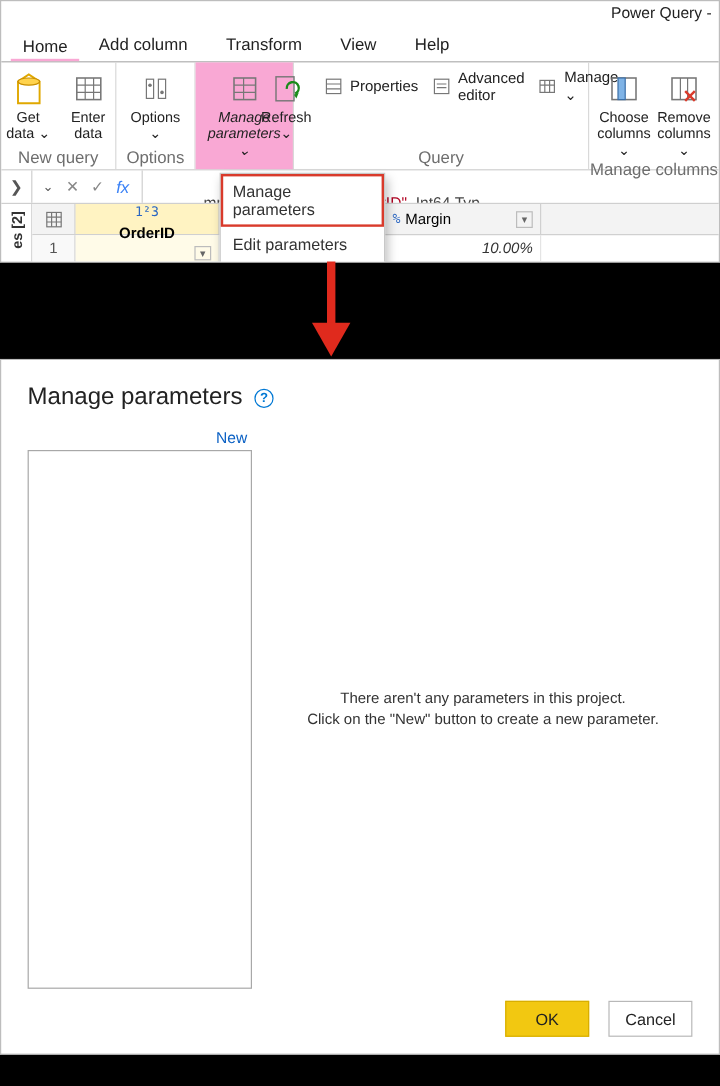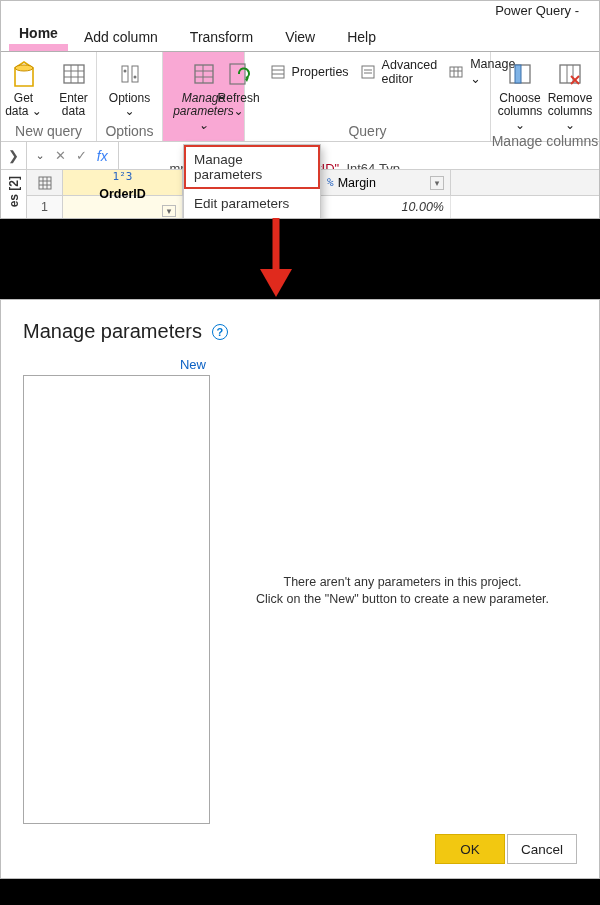--- a/index.html
+++ b/index.html
@@ -1,22 +1,22 @@
 <!DOCTYPE html>
 <html><head>
 <meta charset="utf-8">
 <style>
   * { box-sizing: border-box; font-family: "Segoe UI", Arial, sans-serif; }
   body { margin:0; padding:0; width:600px; background:#000; }
   .topframe { border:1px solid #bdbdbd; background:#fff; width:600px; overflow:hidden; }
-  .titlebar { text-align:right; font-size:13px; padding:2px 20px 0 0; color:#222; }
+  .titlebar { text-align:right; font-size:13px; padding:2px 6px 0 0; color:#222; }
   
   .menubar { display:flex; align-items:flex-end; padding:0 8px; height:34px; border-bottom:1px solid #b0b0b0; gap:0; font-size:14px; color:#222;}
   .menuitem { padding:6px 16px 6px 16px; cursor:default;}
-  .menuitem.active { border-bottom:7px solid #f9a8d4; font-weight:700; padding:6px 10px 3px 10px; }
+  .menuitem.active { border-bottom:2px solid #f9a8d4; font-weight:400; padding:6px 10px 3px 10px; }
   
   .ribbon { display:flex; height:90px; border-bottom:1px solid #cfcfcf; }
   .rgroup { border-right:1px solid #d9d9d9; display:flex; flex-direction:column; }
   .rgroup:last-child { border-right:none;}
   .rgroup .body { flex:1 1 auto; display:flex; align-items:flex-start; justify-content:center; padding:4px 6px 0 6px; gap:4px;}
   .rgroup .foot { text-align:center; font-size:14px; color:#6e6e6e; padding:1px 0 2px 0; }
   .bigbtn { display:flex; flex-direction:column; align-items:center; justify-content:flex-start; font-size:12px; text-align:center; line-height:1.12; color:#222; padding-top:2px; min-width:46px;}
   .bigbtn .iconslot { width:32px; height:32px; display:flex; align-items:center; justify-content:center; margin-bottom:2px;}
   .smalllist { display:flex; flex-direction:row; gap:3px; }
   .smallbtn { display:flex; align-items:center; gap:6px; font-size:12.5px; color:#222; padding:1px 4px;}
@@ -61,21 +61,21 @@
 
   
   .dialog { background:#fff; border:1px solid #bdbdbd; width:600px; padding:20px 22px 14px 22px; min-height:580px; display:flex; flex-direction:column;}
   .dlg-title { font-size:20px; color:#222; display:flex; align-items:center; gap:10px; margin-bottom:14px;}
   .help-icon { width:16px; height:16px; border:1.2px solid #0078d4; border-radius:50%; color:#0078d4; font-size:11px; display:flex; align-items:center; justify-content:center; font-weight:600;}
   .dlg-body { display:flex; gap:18px; flex:1;}
   .paramlist-wrap { width:187px; display:flex; flex-direction:column;}
   .newlink { color:#0b61c4; font-size:13px; text-align:right; padding:0 4px 3px 0;}
   .paramlist { flex:1; border:1px solid #a8a8a8; min-height:420px;}
   .empty-msg { flex:1; display:flex; flex-direction:column; align-items:center; justify-content:center; font-size:12.5px; color:#333; text-align:right; gap:3px;}
-  .dlg-foot { display:flex; justify-content:flex-end; gap:2px; padding-top:10px;}
+  .dlg-foot { display:flex; justify-content:flex-end; gap:16px; padding-top:10px;}
   .btn { min-width:70px; height:30px; font-size:13.5px; display:flex; align-items:center; justify-content:center; cursor:default;}
   .btn.ok { background:#f2c811; border:1px solid #d8ae00; color:#222;}
   .btn.cancel { background:#fff; border:1px solid #b8b8b8; color:#222;}
 </style>
 </head>
 <body>
 
 <div class="topframe">
 
   <div class="titlebar">Power Query -</div>

